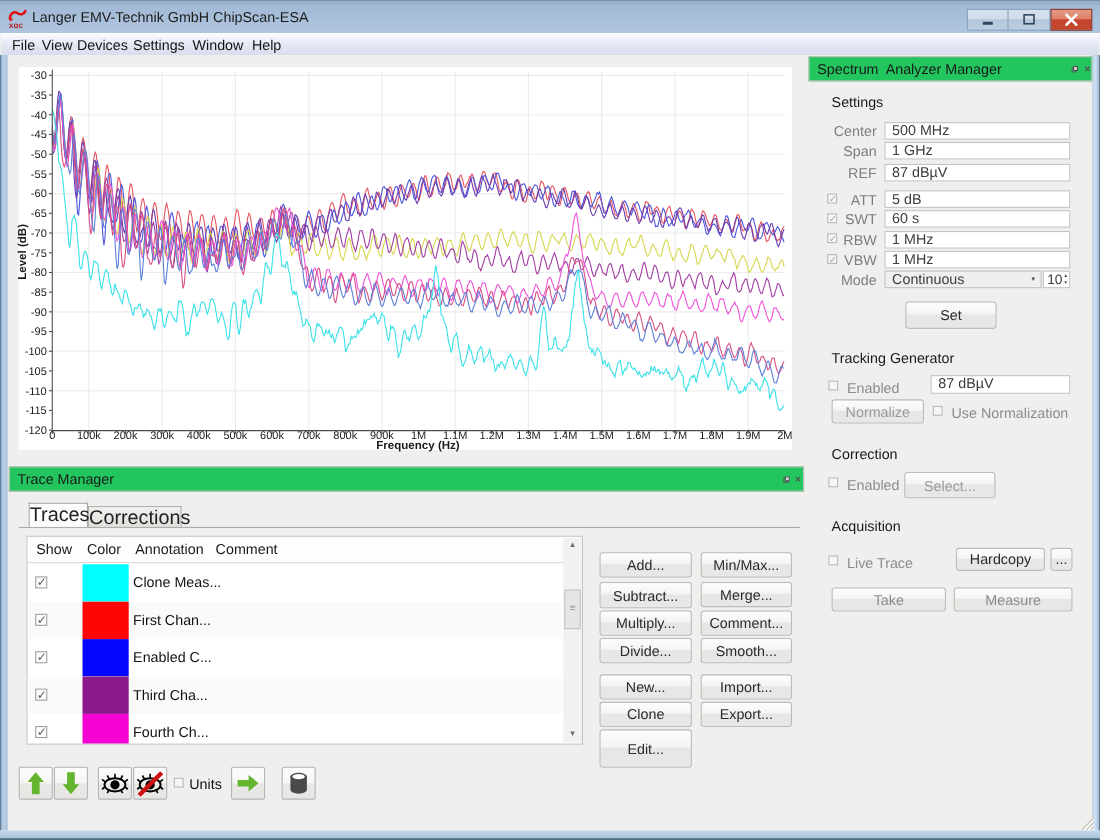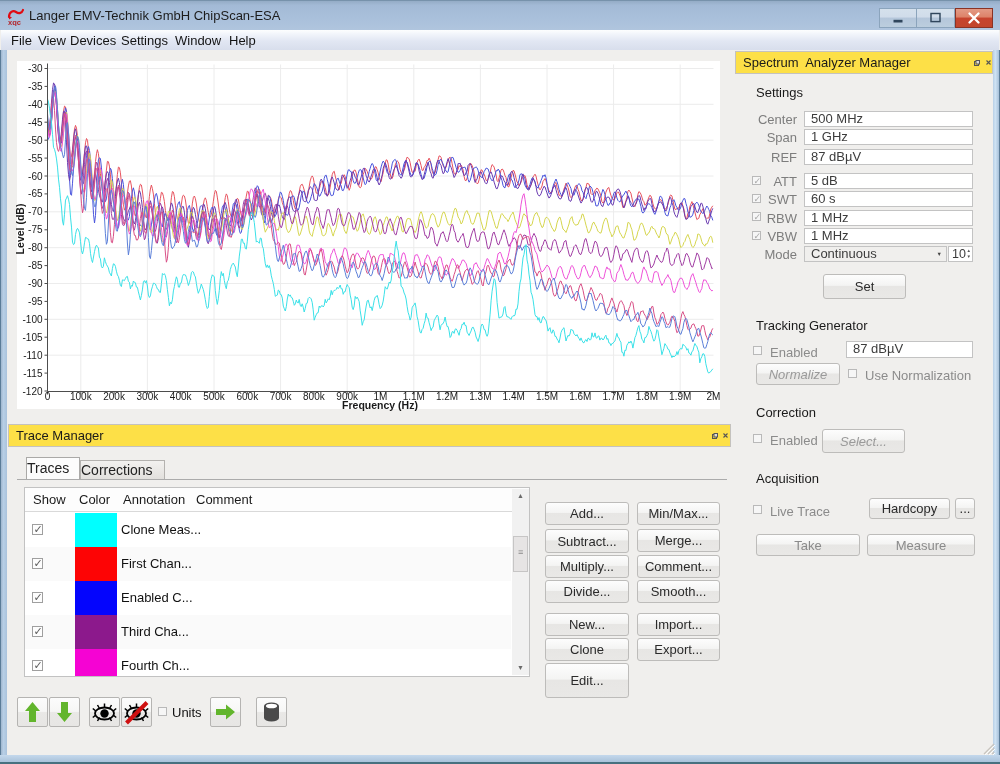--- a/index.html
+++ b/index.html
@@ -21,39 +21,39 @@
   background:linear-gradient(#fdfefe 0%, #f2f5fb 20%, #e2e7f3 55%, #d8deec 100%); }
 .menu-item { position:absolute; top:33px; font-size:13px; color:#141414; }
 #borderL { left:0; top:50px; width:7px; height:705px; background:linear-gradient(90deg,#9fb6ce,#b8cfe6 40%,#aac3dc); border-left:1px solid #5b7c98;}
 #borderR { left:993px; top:50px; width:7px; height:705px; background:linear-gradient(90deg,#b8cfe6,#cfe3f4 40%,#a7c0d9); border-right:1px solid #5b7c98;}
 #borderB { left:0; top:755px; width:1000px; height:9px; background:linear-gradient(#c4d8ec,#a9c2da); border-bottom:2px solid #47707f; }
 
 
 #chart-bg { left:17px; top:61px; width:703px; height:348px; background:#fff; }
 
 
-.dockhdr { background:#fde047; border:1px solid #c4c2be; font-size:13px; color:#1a1a1a; }
+.dockhdr { background:#22c55e; border:1px solid #c4c2be; font-size:13px; color:#1a1a1a; }
 #sam-hdr { left:735px; top:51px; width:258px; height:23px; line-height:21px; padding-left:7px; }
 #tm-hdr  { left:8px; top:424px; width:723px; height:23px; line-height:21px; padding-left:7px; }
 
 
 .sec-label { font-size:13px; color:#1a1a1a; }
 .flabel { position:absolute; font-size:13px; color:#7d7d7d; text-align:right; width:60px; }
 .field { position:absolute; left:804px; width:169px; height:16px; background:#fff; border:1px solid #c3c3c3;
   font-size:13px; color:#3c3c3c; padding:0 0 0 6px; line-height:14px; }
 .cb { position:absolute; width:9px; height:9px; background:#f6f6f6; border:1px solid #b9b9b9; }
 .cb.checked::after { content:"✓"; position:absolute; left:0.5px; top:-1.5px; font-size:9px; color:#a8a8a8; }
 .btn { position:absolute; background:linear-gradient(#fdfdfd 0%,#f4f4f3 45%,#e7e6e4 50%,#e9e8e6 100%);
   border:1px solid #bdbcba; border-radius:3px; font-size:13px; color:#2b2b2b;
   display:flex; align-items:center; justify-content:center; }
-.btn.dis { color:#9a9a9a;font-style:italic; }
+.btn.dis { color:#9a9a9a; }
 .graylab { position:absolute; font-size:13px; color:#8b8b8b; }
 
 
-.tab { position:absolute; font-size:14px; color:#222; }
+.tab { position:absolute; font-size:18px; color:#222; text-align:center; }
 #tab-traces { left:26px; top:457px; width:54px; height:22px; background:#fcfcfc;
   border:1px solid #aaa9a7; border-bottom:none; line-height:21px; z-index:3;}
 #tab-corr { left:80px; top:460px; width:85px; height:19px;
   background:linear-gradient(#f2f1ef,#e2e0dd); border:1px solid #b4b2af; border-bottom:none; line-height:18px; }
 #pane-line { left:17px; top:479px; width:710px; height:1px; background:#ababab; }
 #table { left:24px; top:487px; width:506px; height:190px; background:#fff; border:1px solid #c2c2c2; overflow:hidden; }
 #thead { position:absolute; left:0; top:0; width:100%; height:24px; background:#fdfdfd; border-bottom:1px solid #d9d9d9; }
 #thead span { position:absolute; font-size:13px; color:#1a1a1a; top:4px; }
 .trow { position:absolute; left:0; width:486px; height:34px; }
 .trow .cb2 { position:absolute; left:7px; top:11px; width:11px; height:11px; background:#fdfdfd; border:1px solid #9f9f9f; }

